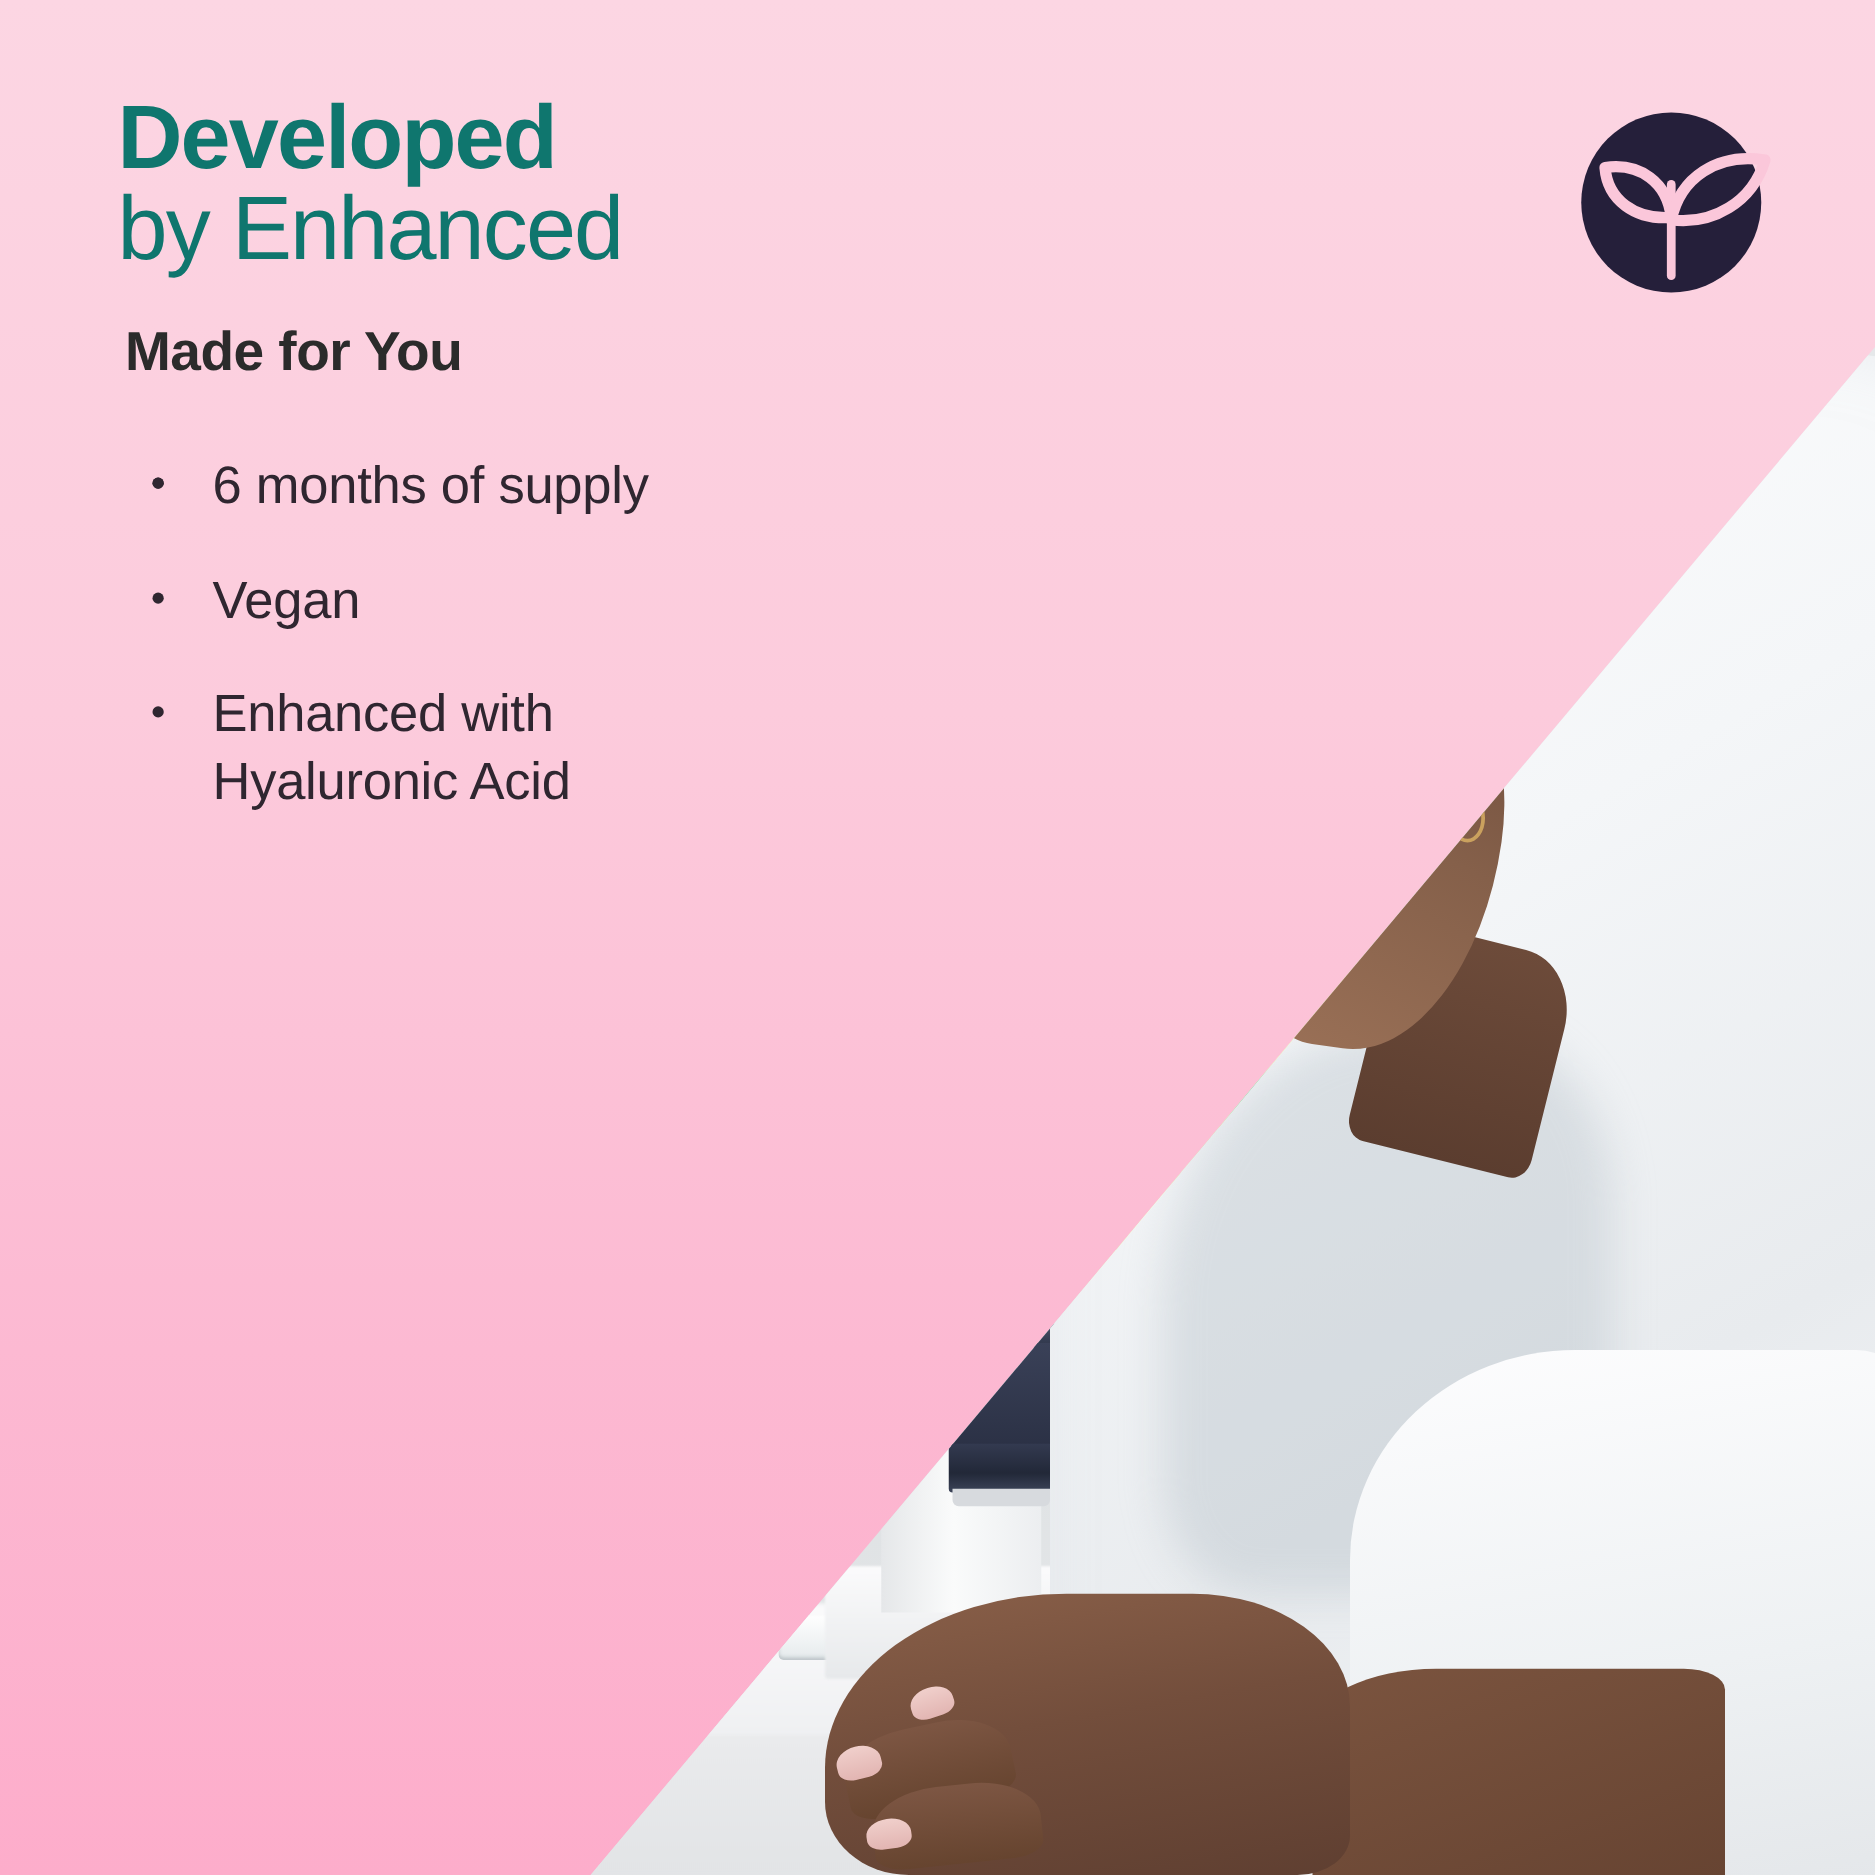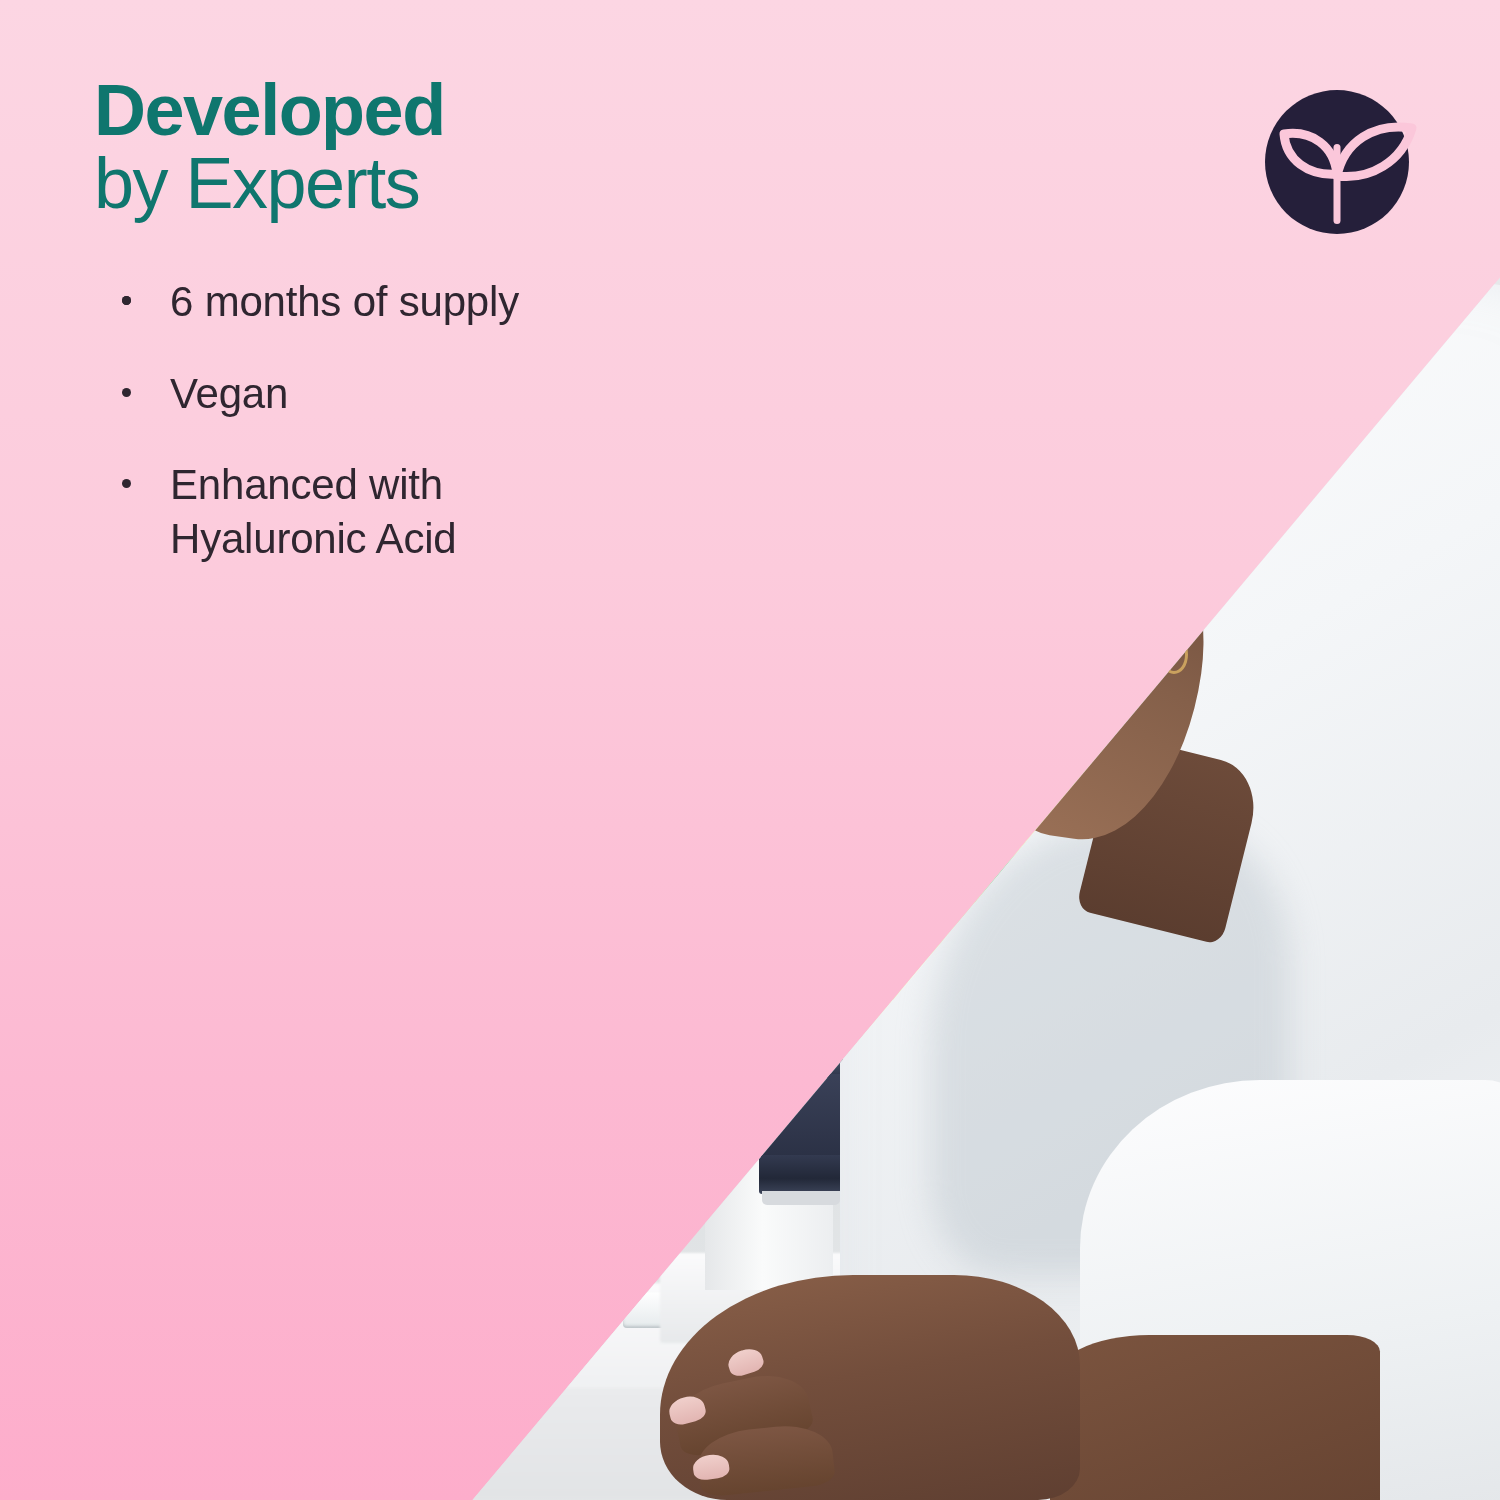--- a/index.html
+++ b/index.html
@@ -509,23 +509,24 @@
     <div class="finger" style="left:45%;bottom:3.6%;width:9%;height:4.4%;transform:rotate(-12deg);"></div>
     <div class="nail" style="left:44.6%;bottom:5.2%;width:2.4%;height:1.7%;transform:rotate(-14deg);"></div>
     <div class="finger" style="left:46.5%;bottom:.6%;width:9%;height:4.2%;transform:rotate(-6deg);"></div>
     <div class="nail" style="left:46.2%;bottom:1.4%;width:2.4%;height:1.6%;transform:rotate(-8deg);"></div>
     <div class="nail" style="left:48.5%;bottom:8.4%;width:2.3%;height:1.6%;transform:rotate(-18deg);"></div>
   </div>
 
   <div class="content">
     <h1 class="headline">
       <span class="line1">Developed</span>
-      <span class="line2">by Experts</span>
+      <span class="line2">by Enhanced</span>
     </h1>
 
+    <div class="subhead">Made for You</div>
 
     <ul class="bullets">
       <li>
         <span class="dot"></span>
       </li>
       <li>
         <span class="dot"></span>
         <span>6 months of supply</span>
       </li>
       <li>

